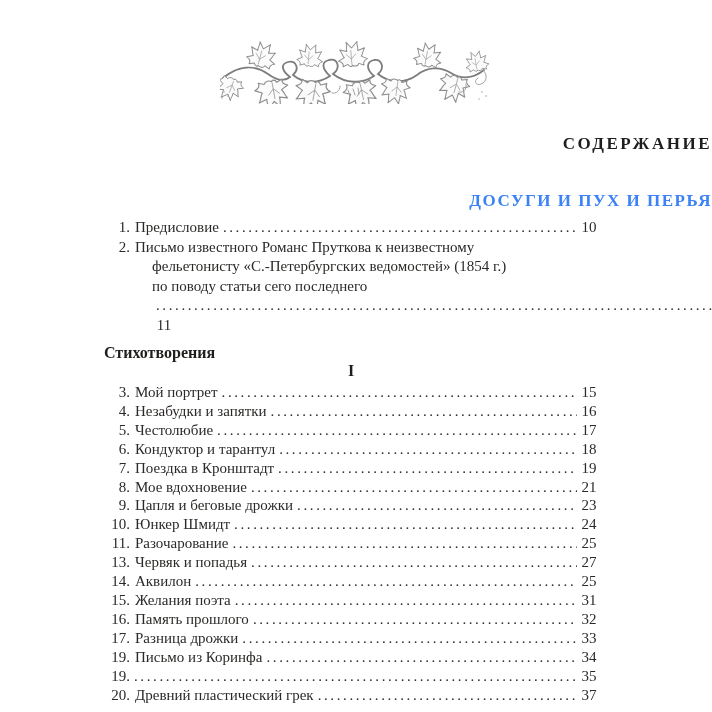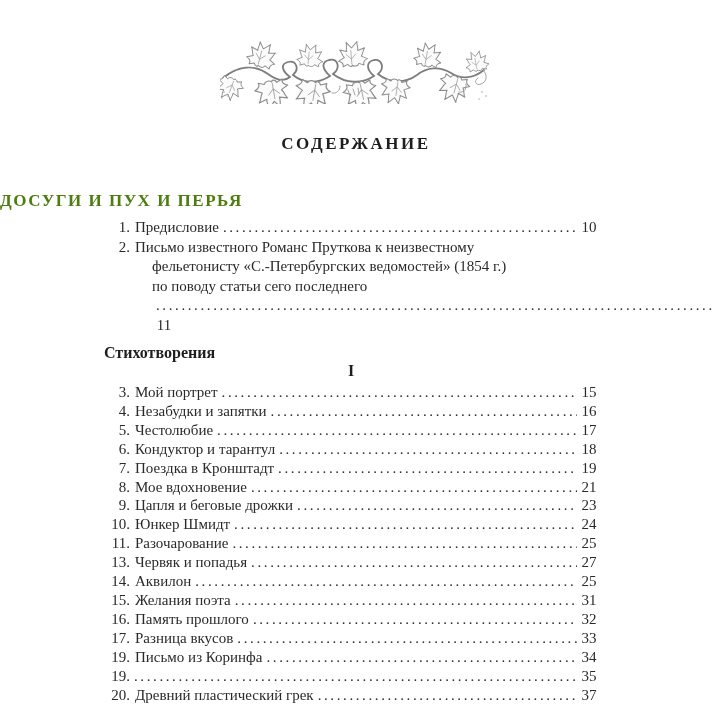--- a/index.html
+++ b/index.html
@@ -15,26 +15,26 @@
   .ornament-wrap{padding-top:36px;text-align:center;}
   .ornament{display:inline-block;}
   .stem{fill:none;stroke:#7d7d7d;stroke-width:1.8;stroke-linecap:round;}
   .leaf-outline{fill:#fbfbfb;stroke:#8d8d8d;stroke-width:1;stroke-linejoin:round;}
   .vein{fill:none;stroke:#9a9a9a;stroke-width:.7;}
   .tendril{fill:none;stroke:#9a9a9a;stroke-width:.9;stroke-linecap:round;}
   .speck{fill:#a5a5a5;stroke:none;}
 
   
   .contents-title{
-    margin-top:26px;text-align:center;
+    margin-top:26px;text-align:right;
     font-size:17px;font-weight:bold;letter-spacing:2.5px;color:#1f1e1c;
   }
   .part-title{
-    margin-top:37px;text-align:left;
-    font-size:17px;font-weight:bold;letter-spacing:1.5px;color:#4d7c0f;
+    margin-top:37px;text-align:right;
+    font-size:17px;font-weight:bold;letter-spacing:1.5px;color:#3b82f6;padding-left:29px;
   }
   .poems-heading{
     margin-top:9px;text-align:left;
     font-size:16px;font-weight:bold;color:#1f1e1c;line-height:18px;
   }
   .poems-part{
     text-align:center;font-size:16px;font-weight:bold;color:#1f1e1c;line-height:17px;
   }
 
   
@@ -193,21 +193,21 @@
         <span class="pg">31</span>
       </div>
       <div class="entry">
         <span class="num">16.</span>
         <span class="title">Память прошлого</span>
         <span class="dots"></span>
         <span class="pg">32</span>
       </div>
       <div class="entry">
         <span class="num">17.</span>
-        <span class="title">Разница вкусов</span>
+        <span class="title">Разница дрожки</span>
         <span class="dots"></span>
         <span class="pg">33</span>
       </div>
       <div class="entry">
         <span class="num">19.</span>
         <span class="title">Письмо из Коринфа</span>
         <span class="dots"></span>
         <span class="pg">34</span>
       </div>
       <div class="entry">

